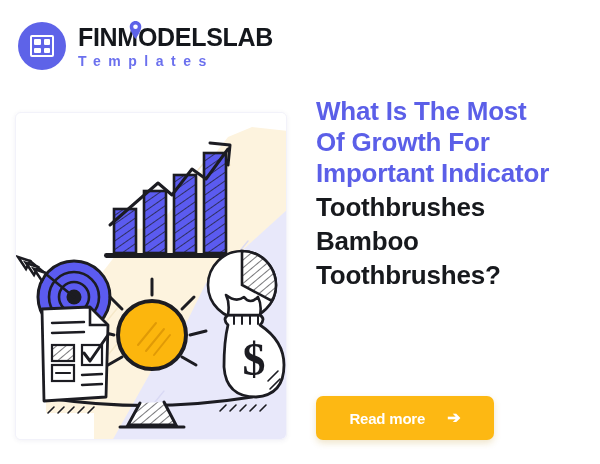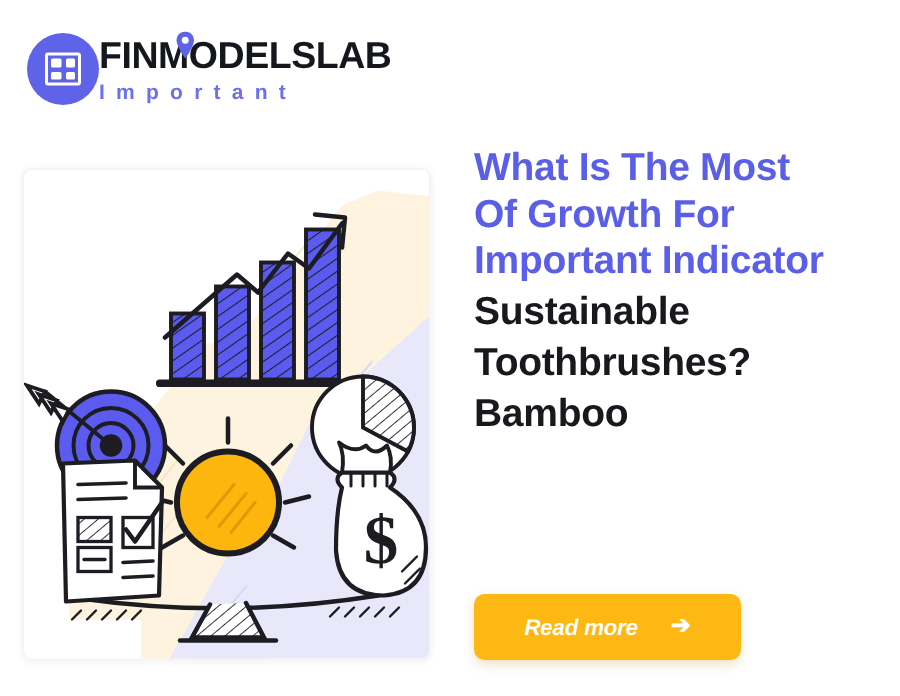--- a/index.html
+++ b/index.html
@@ -15,20 +15,21 @@
     width: 600px; height: 464px;
     background: #ffffff;
   }
 
   
   .logo-row {
     position: absolute;
     left: 18px; top: 22px;
     display: flex;
     align-items: center;
+    gap: 12px;
   }
   .logo-mark {
     width: 48px; height: 48px;
     border-radius: 50%;
     background: #5E63E8;
     display: flex; align-items: center; justify-content: center;
     flex: 0 0 auto;
   }
   .logo-grid {
     width: 24px; height: 22px;
@@ -107,21 +108,20 @@
     display: flex;
     align-items: center;
     justify-content: center;
     gap: 22px;
     cursor: pointer;
   }
   .cta-label {
     font-size: 15px;
     font-weight: bold;
     letter-spacing: -0.2px;
-    font-style: italic;
   }
   .cta-arrow {
     font-size: 16px;
     font-weight: bold;
     line-height: 1;
     display: inline-block;
   }
 </style>
 </head>
 <body>
@@ -136,21 +136,21 @@
         <i></i>
         <i></i>
       </div>
     </div>
     <div class="logo-text">
       <span class="logo-title">FINMODELSLAB</span>
       <svg class="logo-pin" viewBox="0 0 13 18">
         <path d="M6.5 0C3.3 0 0.7 2.6 0.7 5.8c0 4.3 5.8 12.2 5.8 12.2s5.8-7.9 5.8-12.2C12.3 2.6 9.7 0 6.5 0z" fill="#5E63E8"></path>
         <circle cx="6.5" cy="5.8" r="2.3" fill="#ffffff"></circle>
       </svg>
-      <span class="logo-sub">Important</span>
+      <span class="logo-sub">Templates</span>
     </div>
   </div>
 
   <div class="art-card">
     <svg width="272" height="328" viewBox="0 0 272 328">
       <defs>
         <pattern id="hatchBlue" width="7" height="7" patternTransform="rotate(55)" patternUnits="userSpaceOnUse">
           <rect width="7" height="7" fill="#5B5BF0"></rect>
           <line x1="0" y1="0" x2="0" y2="7" stroke="#1c1c22" stroke-width="1.4"></line>
         </pattern>
@@ -292,23 +292,23 @@
           </g>
         </g>
       </g>
     </svg>
   </div>
 
   <div class="headline">
     <div class="l1">What Is The Most</div>
     <div class="l1">Of Growth For</div>
     <div class="l1">Important Indicator</div>
-    <div class="l2">Sustainable</div>
+    <div class="l2">Toothbrushes</div>
+    <div class="l2">Bamboo</div>
     <div class="l2">Toothbrushes?</div>
-    <div class="l2">Bamboo</div>
   </div>
 
   <button class="cta">
     <span class="cta-label">Read more</span>
     <span class="cta-arrow">➔</span>
   </button>
 
 </div>
 
 </body></html>

